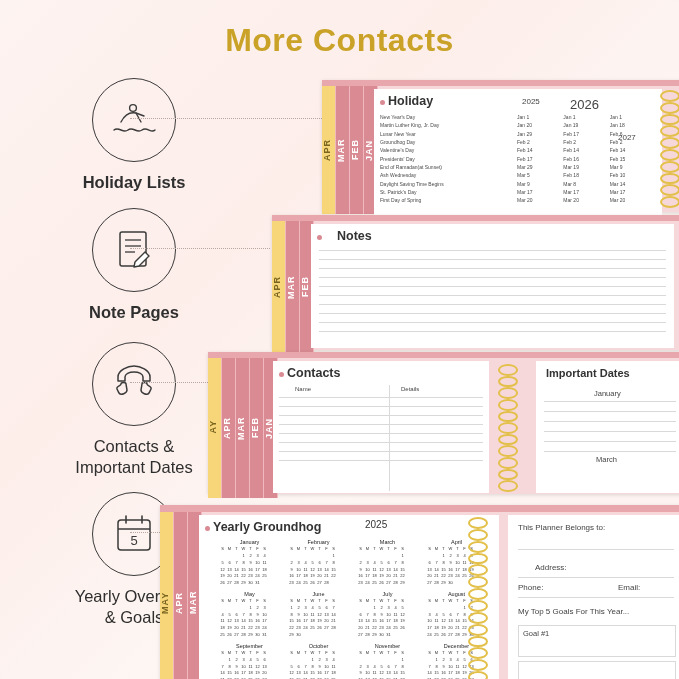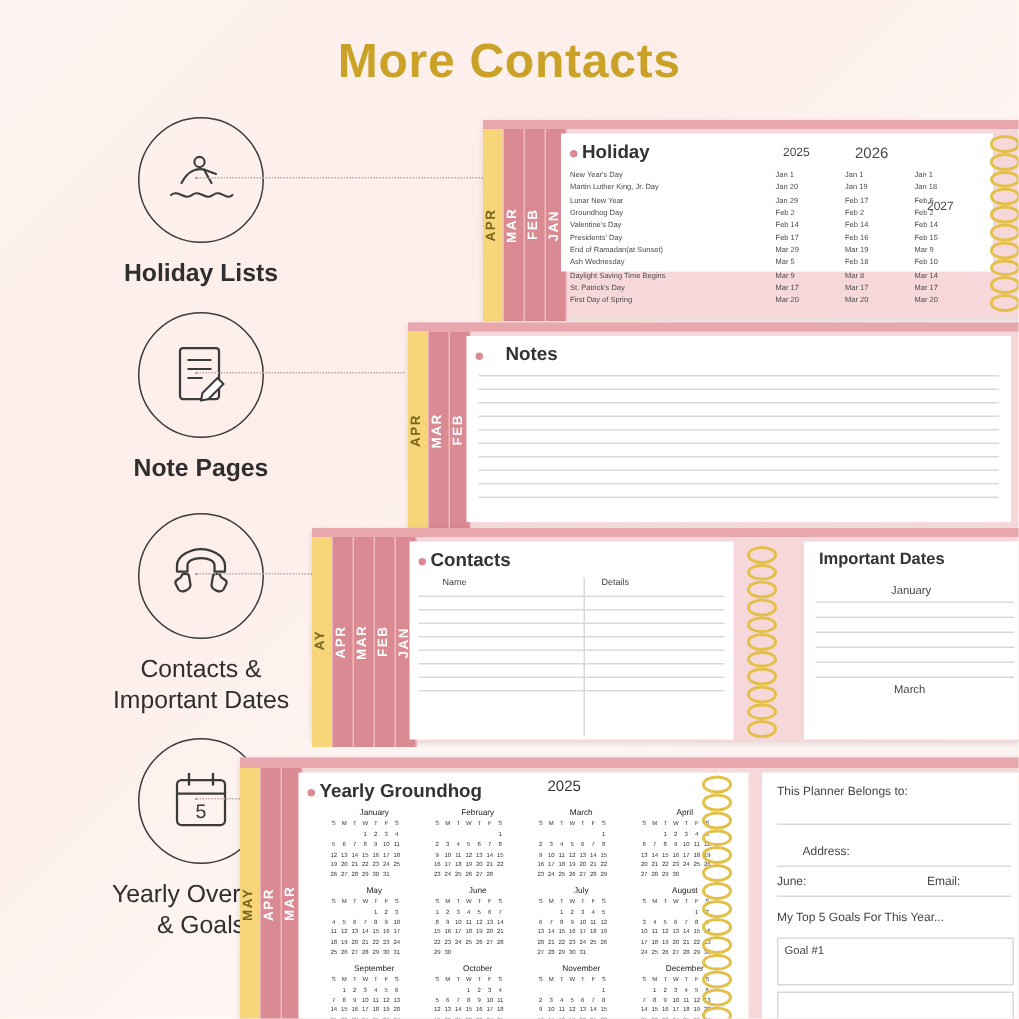--- a/index.html
+++ b/index.html
@@ -138,27 +138,27 @@
 
     <div class="pinkedge" style="position:absolute;left:0;top:0;width:360px;height:6px;"></div>
 
     <div class="tabs" style="left:0;top:6px;height:120px;">
       <div class="tab yellow" style="width:13px;height:120px;">APR</div>
       <div class="tab" style="width:13px;height:120px;">MAR</div>
       <div class="tab" style="width:13px;height:120px;">FEB</div>
       <div class="tab" style="width:13px;height:120px;">JAN</div>
     </div>
 
-    <div class="sheet" style="position:absolute;left:52px;top:9px;width:288px;height:92px;">
+    <div class="sheet" style="position:absolute;left:52px;top:9px;width:288px;height:132px;">
       <div class="sheet-title" style="position:absolute;left:14px;top:5px;">Holiday</div>
 
       <div style="position:absolute;left:6px;top:11px;width:5px;height:5px;border-radius:50%;background:#d98a93;"></div>
 
       <div class="tiny6" style="position:absolute;left:148px;top:8px;font-size:8px;">2025</div>
-      <div class="tiny6" style="position:absolute;left:196px;top:8px;font-size:10px;text-align:center;">2026</div>
+      <div class="tiny6" style="position:absolute;left:196px;top:8px;font-size:13px;text-align:center;">2026</div>
       <div class="tiny6" style="position:absolute;left:244px;top:8px;font-size:8px;margin-top:36px;">2027</div>
 
       <div style="position:absolute;left:6px;top:24px;width:276px;">
         <div style="display:flex;height:8.3px;align-items:center;">
           <span class="tiny" style="width:142px;">New Year's Day</span>
           <span class="tiny" style="width:48px;">Jan 1</span>
           <span class="tiny" style="width:48px;">Jan 1</span>
           <span class="tiny" style="width:48px;">Jan 1</span>
         </div>
         <div style="display:flex;height:8.3px;align-items:center;">
@@ -1044,21 +1044,21 @@
       </div>
     </div>
 
     <div class="sheet" style="position:absolute;left:348px;top:10px;width:174px;height:170px;">
       <div class="tiny6" style="position:absolute;left:10px;top:8px;font-size:8px;">This Planner Belongs to:</div>
       <div class="hr-line" style="position:absolute;left:10px;top:34px;width:156px;"></div>
 
       <div class="tiny6" style="position:absolute;left:10px;top:48px;font-size:8px;margin-left:17px;">Address:</div>
       <div class="hr-line" style="position:absolute;left:10px;top:62px;width:156px;"></div>
 
-      <div class="tiny6" style="position:absolute;left:10px;top:68px;font-size:8px;">June:</div>
+      <div class="tiny6" style="position:absolute;left:10px;top:68px;font-size:8px;">Phone:</div>
       <div class="tiny6" style="position:absolute;left:110px;top:68px;font-size:8px;">Email:</div>
       <div class="hr-line" style="position:absolute;left:10px;top:82px;width:156px;"></div>
 
       <div class="tiny6" style="position:absolute;left:10px;top:92px;font-size:8px;">My Top 5 Goals For This Year...</div>
 
       <div style="position:absolute;left:10px;top:110px;width:156px;height:30px;border:1px solid #d9d9d9;">
         <span class="tiny6" style="position:absolute;left:4px;top:3px;font-size:7.5px;">Goal #1</span>
       </div>
       <div style="position:absolute;left:10px;top:146px;width:156px;height:24px;border:1px solid #d9d9d9;"></div>
     </div>

